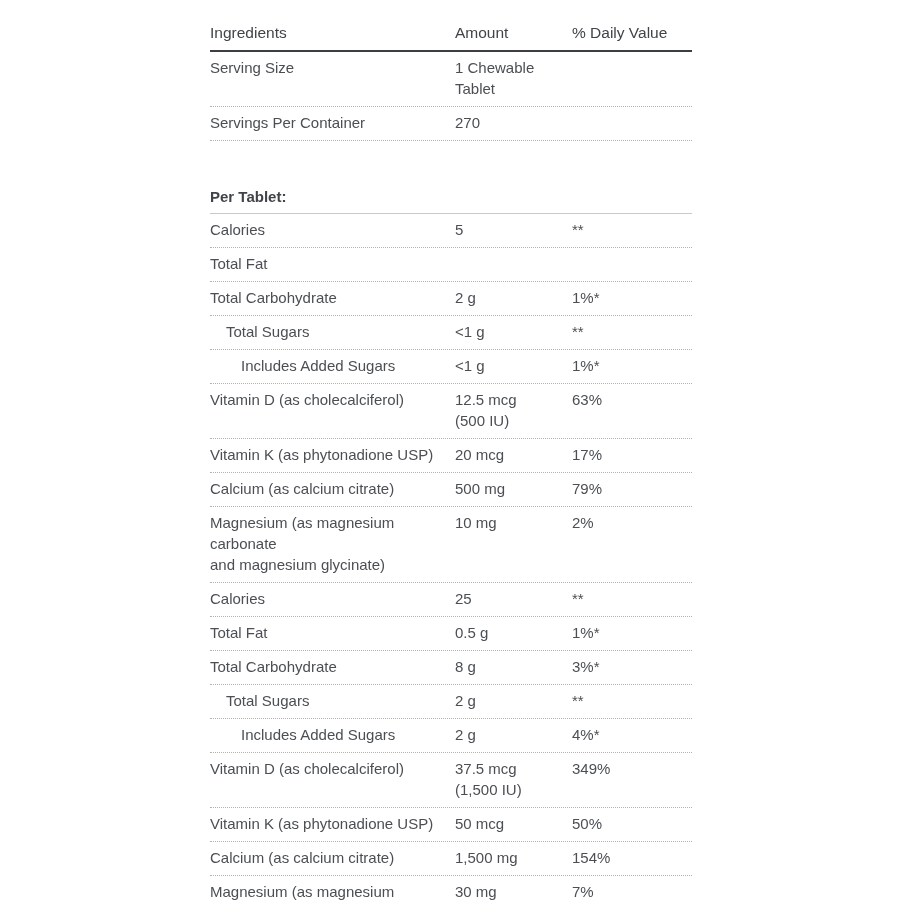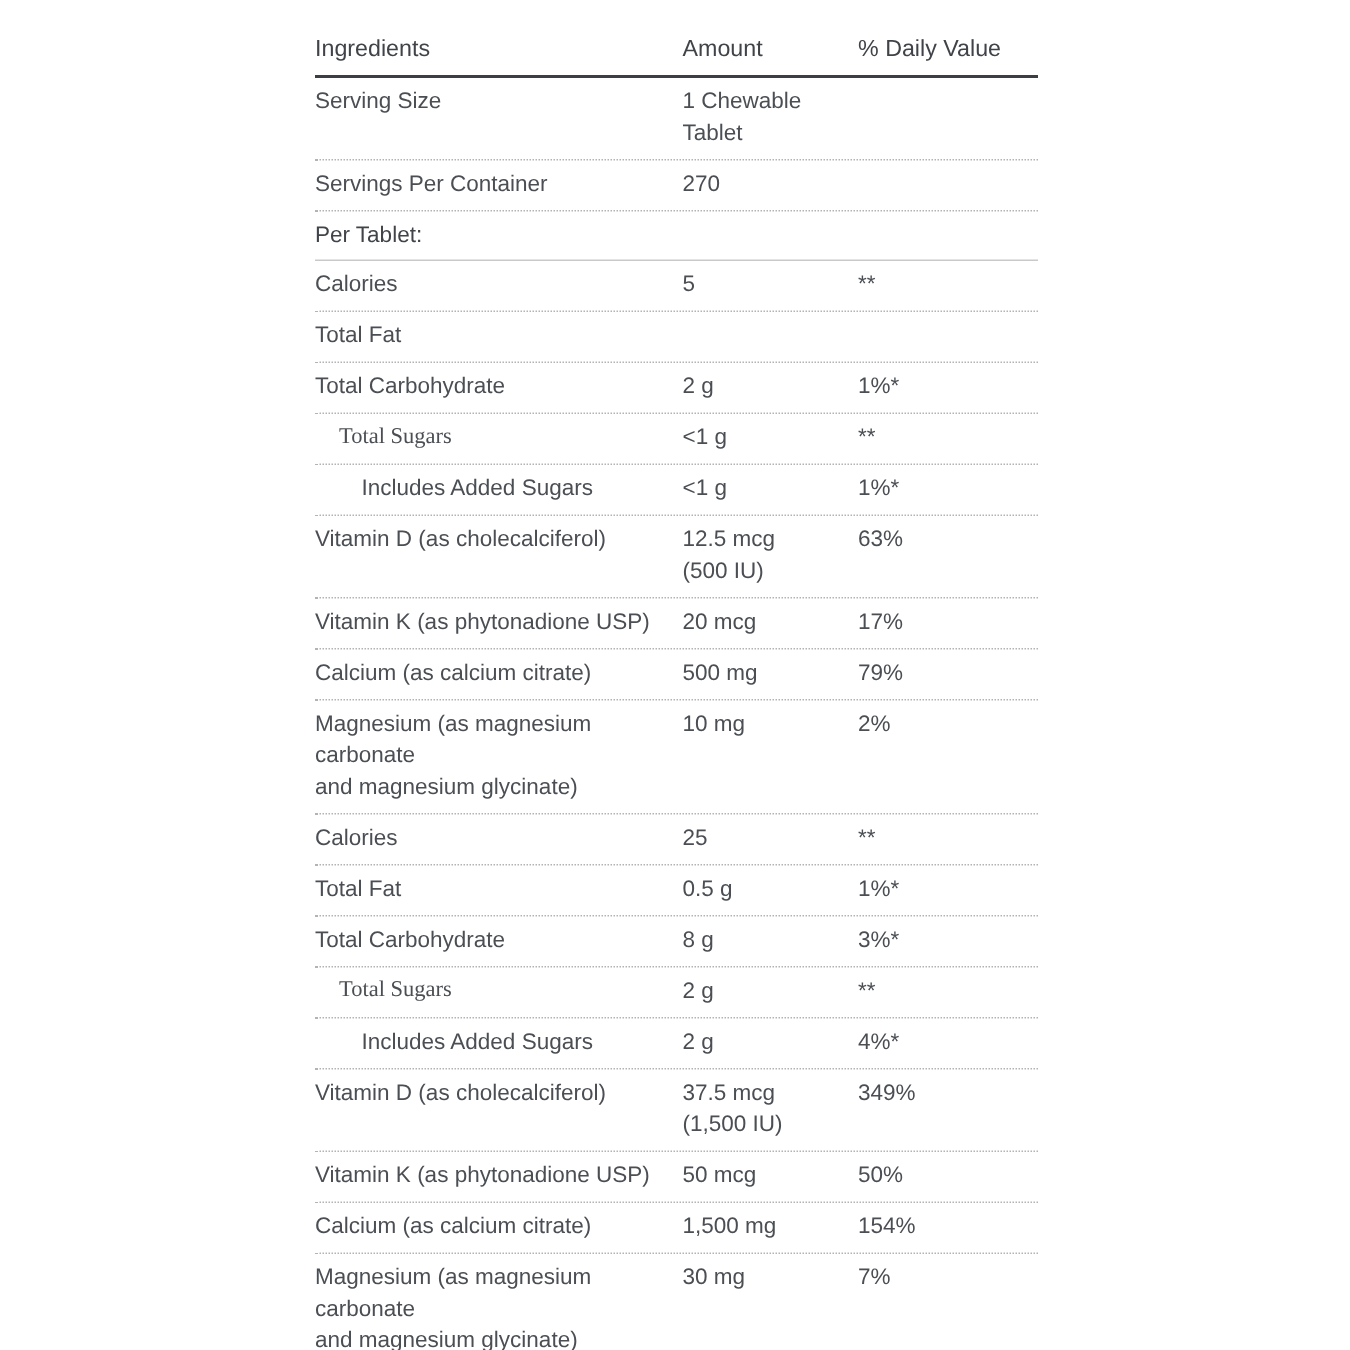--- a/index.html
+++ b/index.html
@@ -26,31 +26,32 @@
     color: var(--header-text, #404449);
     font-size: 15.5px;
   }
   .row {
     display: flex;
     align-items: flex-start;
     padding: 5px 0 7px 0;
     border-bottom: 1px dotted var(--row-rule, #b3b3b3);
   }
   .row.section {
-    font-weight: normal;
+    font-weight: bold;
     color: var(--header-text, #404449);
     border-bottom: 1px solid var(--section-rule, #c9c9c9);
     padding: 5px 0 6px 0;
+    margin-top: 40px;
   }
   .col-label {
     width: 245px;
     padding-right: 10px;
     white-space: pre-line;
   }
-  .col-label.indent-1 { padding-left: 16px; font-family: Liberation Serif, serif; }
+  .col-label.indent-1 { padding-left: 16px; }
   .col-label.indent-2 { padding-left: 31px; }
   .col-amount {
     width: 117px;
     padding-right: 8px;
     white-space: pre-line;
   }
   .col-dv {
     flex: 1;
     white-space: pre-line;
   }

